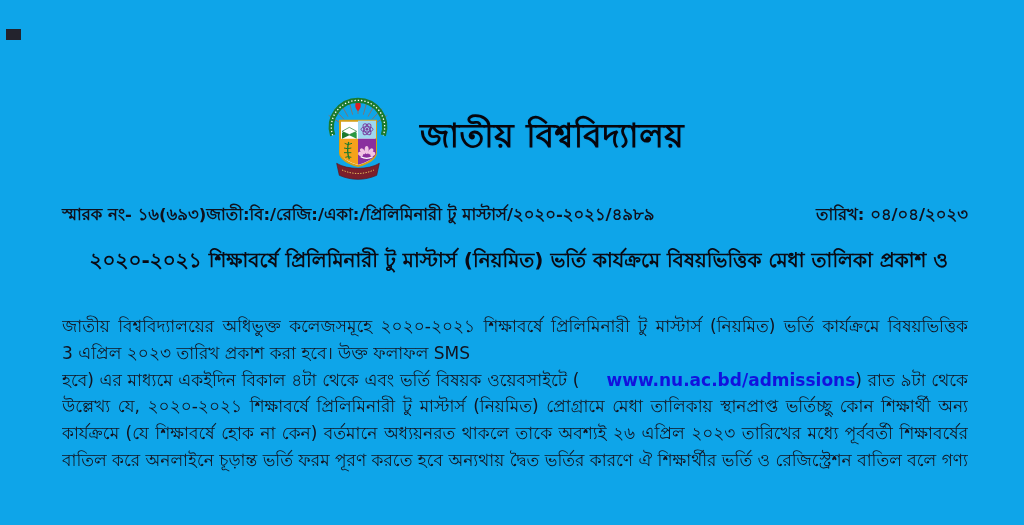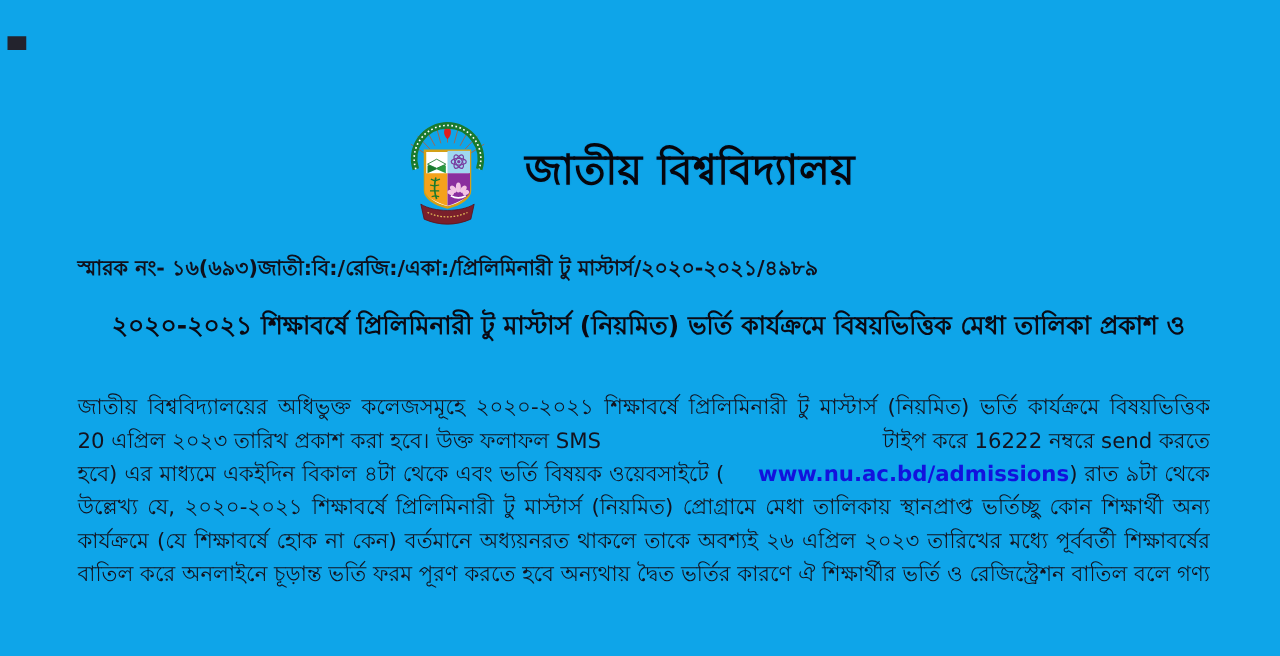--- a/index.html
+++ b/index.html
@@ -118,32 +118,32 @@
 
         <path d="M28 104 C44 114 76 114 92 104 L88 122 C70 130 50 130 32 122 Z" fill="#7a1f2b" stroke="#5a121d" stroke-width="1"></path>
         <path d="M36 114 C52 121 68 121 84 114" stroke="#e8c35a" stroke-width="1.5" fill="none" stroke-dasharray="2 2"></path>
       </svg>
     </div>
     <div class="uni-name">জাতীয় বিশ্ববিদ্যালয়</div>
   </div>
 
   <div class="memo-row">
     <span>স্মারক নং- ১৬(৬৯৩)জাতী:বি:/রেজি:/একা:/প্রিলিমিনারী টু মাস্টার্স/২০২০-২০২১/৪৯৮৯</span>
+    <span>তারিখ: ০৪/০৪/২০২৩</span>
   </div>
 
   <div class="notice-title">
     <div>২০২০-২০২১ শিক্ষাবর্ষে প্রিলিমিনারী টু মাস্টার্স (নিয়মিত) ভর্তি কার্যক্রমে বিষয়ভিত্তিক মেধা তালিকা প্রকাশ ও</div>
   </div>
 
   <div class="body-text">
     <div class="bline jline">জাতীয় বিশ্ববিদ্যালয়ের অধিভুক্ত কলেজসমূহে ২০২০-২০২১ শিক্ষাবর্ষে প্রিলিমিনারী টু মাস্টার্স (নিয়মিত) ভর্তি কার্যক্রমে বিষয়ভিত্তিক মেধা তালিকা</div>
     <div class="bline gapline">
-      <span class="nowrap">20 এপ্রিল ২০২৩ তারিখ প্রকাশ করা হবে। উক্ত ফলাফল SMS</span>
+      <span class="nowrap">3 এপ্রিল ২০২৩ তারিখ প্রকাশ করা হবে। উক্ত ফলাফল SMS</span>
       <span class="gap"></span>
-      <span class="nowrap">টাইপ করে 16222 নম্বরে send করতে</span>
     </div>
     <div class="bline jline"><span>হবে) এর মাধ্যমে একইদিন বিকাল ৪টা থেকে এবং ভর্তি বিষয়ক ওয়েবসাইটে (</span><a class="link" href="#">www.nu.ac.bd/admissions</a><span>) রাত ৯টা থেকে পাওয়া যাবে।</span></div>
     <div class="bline jline">উল্লেখ্য যে, ২০২০-২০২১ শিক্ষাবর্ষে প্রিলিমিনারী টু মাস্টার্স (নিয়মিত) প্রোগ্রামে মেধা তালিকায় স্থানপ্রাপ্ত ভর্তিচ্ছু কোন শিক্ষার্থী অন্য কোন শিক্ষা</div>
     <div class="bline jline">কার্যক্রমে (যে শিক্ষাবর্ষে হোক না কেন) বর্তমানে অধ্যয়নরত থাকলে তাকে অবশ্যই ২৬ এপ্রিল ২০২৩ তারিখের মধ্যে পূর্ববর্তী শিক্ষাবর্ষের ভর্তি</div>
     <div class="bline jline">বাতিল করে অনলাইনে চূড়ান্ত ভর্তি ফরম পূরণ করতে হবে অন্যথায় দ্বৈত ভর্তির কারণে ঐ শিক্ষার্থীর ভর্তি ও রেজিস্ট্রেশন বাতিল বলে গণ্য হবে। এ</div>
   </div>
 
 </div>
 
 </body></html>

